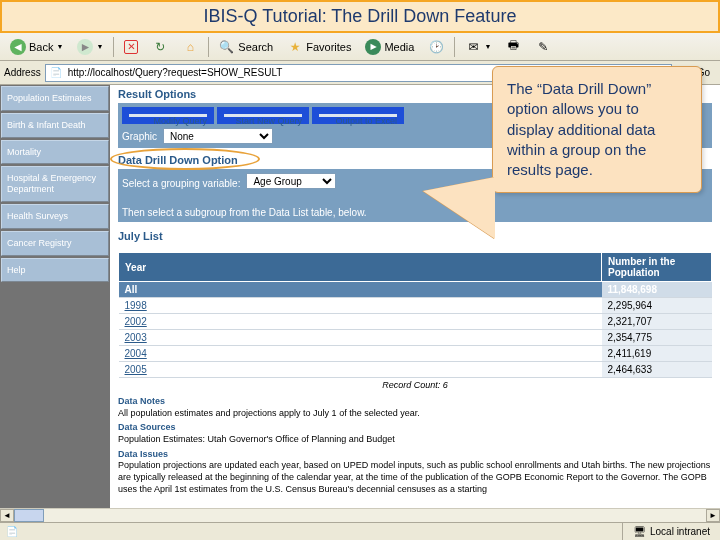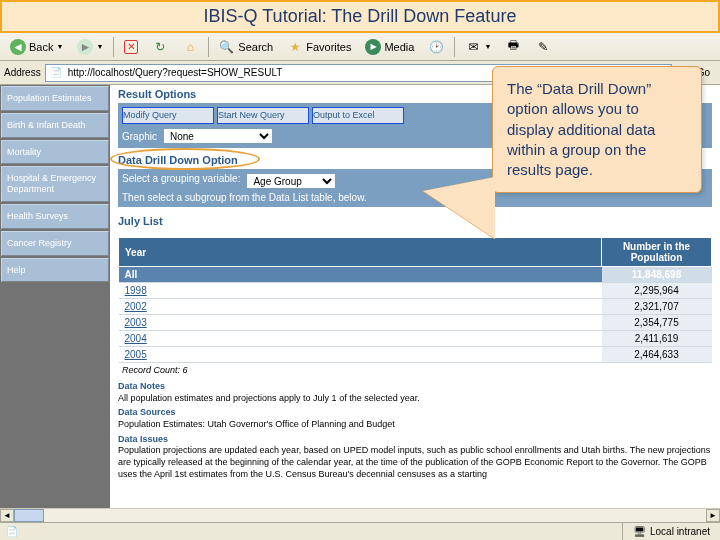--- a/index.html
+++ b/index.html
@@ -13,32 +13,32 @@
 .addr-bar{background:#ece9d8;border-bottom:1px solid #aca899;height:24px;display:flex;align-items:center;padding:0 4px;font-size:10px;gap:4px}
 .addr-input{flex:1;background:#fff;border:1px solid #7f9db9;height:18px;padding:0 3px;display:flex;align-items:center;gap:3px;font-size:10px}
 .go-btn{display:flex;align-items:center;gap:3px;padding:0 6px;font-size:10px}
 .ie-body{display:flex;height:440px;position:relative}
 .sidebar{width:110px;background:#737373;display:flex;flex-direction:column}
 .side-item{background:#a8bfd6;color:#fff;font-size:9px;padding:6px 5px;border:1px outset #c5d6e7;margin:1px;cursor:pointer;line-height:1.2}
 .main{flex:1;background:#fff;overflow:hidden;padding:1px 8px 0 8px;font-size:10px;position:relative}
 .sec-title{color:#2a5a8a;font-weight:bold;font-size:11px;margin:2px 0 3px}
 .opt-box{background:#7a9fc0;padding:4px;color:#fff}
 .opt-row{display:flex;gap:3px;margin-bottom:4px}
-.opt-btn{background:#dde6ef;color:#2a5a8a;border:1px solid #1d4ed8;font-size:9px;height:17px;width:92px;text-align:left;line-height:15px;cursor:pointer}
+.opt-btn{background:#dde6ef;color:#2a5a8a;border:7px solid #1d4ed8;font-size:9px;height:17px;width:92px;text-align:right;line-height:15px;cursor:pointer}
 .sel{background:#fff;color:#000;border:1px solid #7f9db9;font-size:10px;height:16px;padding:0 2px}
 .ddo-wrap{position:relative;margin-top:6px}
 .ellipse{position:absolute;left:-8px;top:-6px;width:150px;height:22px;border:2px solid #e8a23a;border-radius:50%;pointer-events:none}
 .tbl{width:100%;border-collapse:collapse;font-size:10px;margin-top:10px}
 .tbl th{background:#3c6a96;color:#fff;text-align:left;padding:3px 6px;font-weight:bold;border:1px solid #fff}
-.tbl th.num{text-align:center;width:110px}
+.tbl th.num{text-align:left;width:110px}
 .tbl td{padding:2px 6px;border-bottom:1px solid #d0d8e0}
 .tbl tr.hdr td{background:#5a84ad;color:#fff;font-weight:bold}
-.tbl td.v{text-align:center;background:#e8eef4}
+.tbl td.v{text-align:left;background:#e8eef4}
 .tbl td a{color:#2a5a8a;text-decoration:underline}
-.rec-count{text-align:left;font-size:9px;font-style:italic;padding:2px 4px}
+.rec-count{text-align:center;font-size:9px;font-style:italic;padding:2px 4px}
 .notes{font-size:9px;margin-top:4px;line-height:1.3}
 .notes .h{color:#2a5a8a;font-weight:bold}
 .callout{position:absolute;right:18px;top:66px;width:210px;background:#fce2c0;border:1px solid #d89b52;border-radius:6px;padding:12px 14px;font-size:15px;color:#1e3a6e;line-height:1.35;z-index:50;box-shadow:2px 2px 4px rgba(0,0,0,.15)}
 .callout-tail{position:absolute;left:-70px;top:110px;width:0;height:0;border-top:14px solid transparent;border-bottom:48px solid transparent;border-right:72px solid #fce2c0;filter:drop-shadow(-1px 0 0 #d89b52)}
 .status{position:absolute;left:0;right:0;bottom:0;height:18px;background:#ece9d8;border-top:1px solid #aca899;display:flex;align-items:center;font-size:10px}
 .status .sp{flex:1}
 .status .zone{display:flex;align-items:center;gap:4px;padding:0 10px;border-left:1px solid #aca899;height:100%}
 .hscroll{position:absolute;left:0;right:0;bottom:18px;height:14px;background:#ece9d8;border-top:1px solid #cdcabb;display:flex}
 .hscroll .ar{width:14px;background:#ece9d8;border:1px solid #aca899;font-size:8px;text-align:center;line-height:12px}
 .hscroll .track{flex:1;background:#f1efe2;position:relative}
@@ -134,21 +134,21 @@
       <div style="display:flex;align-items:center;gap:6px">
         <span>Graphic</span>
         <select class="sel" style="width:110px"><option>None</option></select>
       </div>
     </div>
 
     <div class="ddo-wrap">
       <div class="ellipse"></div>
       <div class="sec-title">Data Drill Down Option</div>
       <div class="opt-box">
-        <div style="display:flex;align-items:flex-start;gap:6px;margin-bottom:3px">
+        <div style="display:flex;align-items:flex-end;gap:6px;margin-bottom:18px">
           <span>Select a grouping variable:</span>
           <select class="sel" style="width:90px"><option>Age Group</option></select>
         </div>
         <div>Then select a subgroup from the Data List table, below.</div>
       </div>
     </div>
 
     <div class="sec-title" style="margin-top:8px">July List</div>
     <table class="tbl">
       <tbody>

